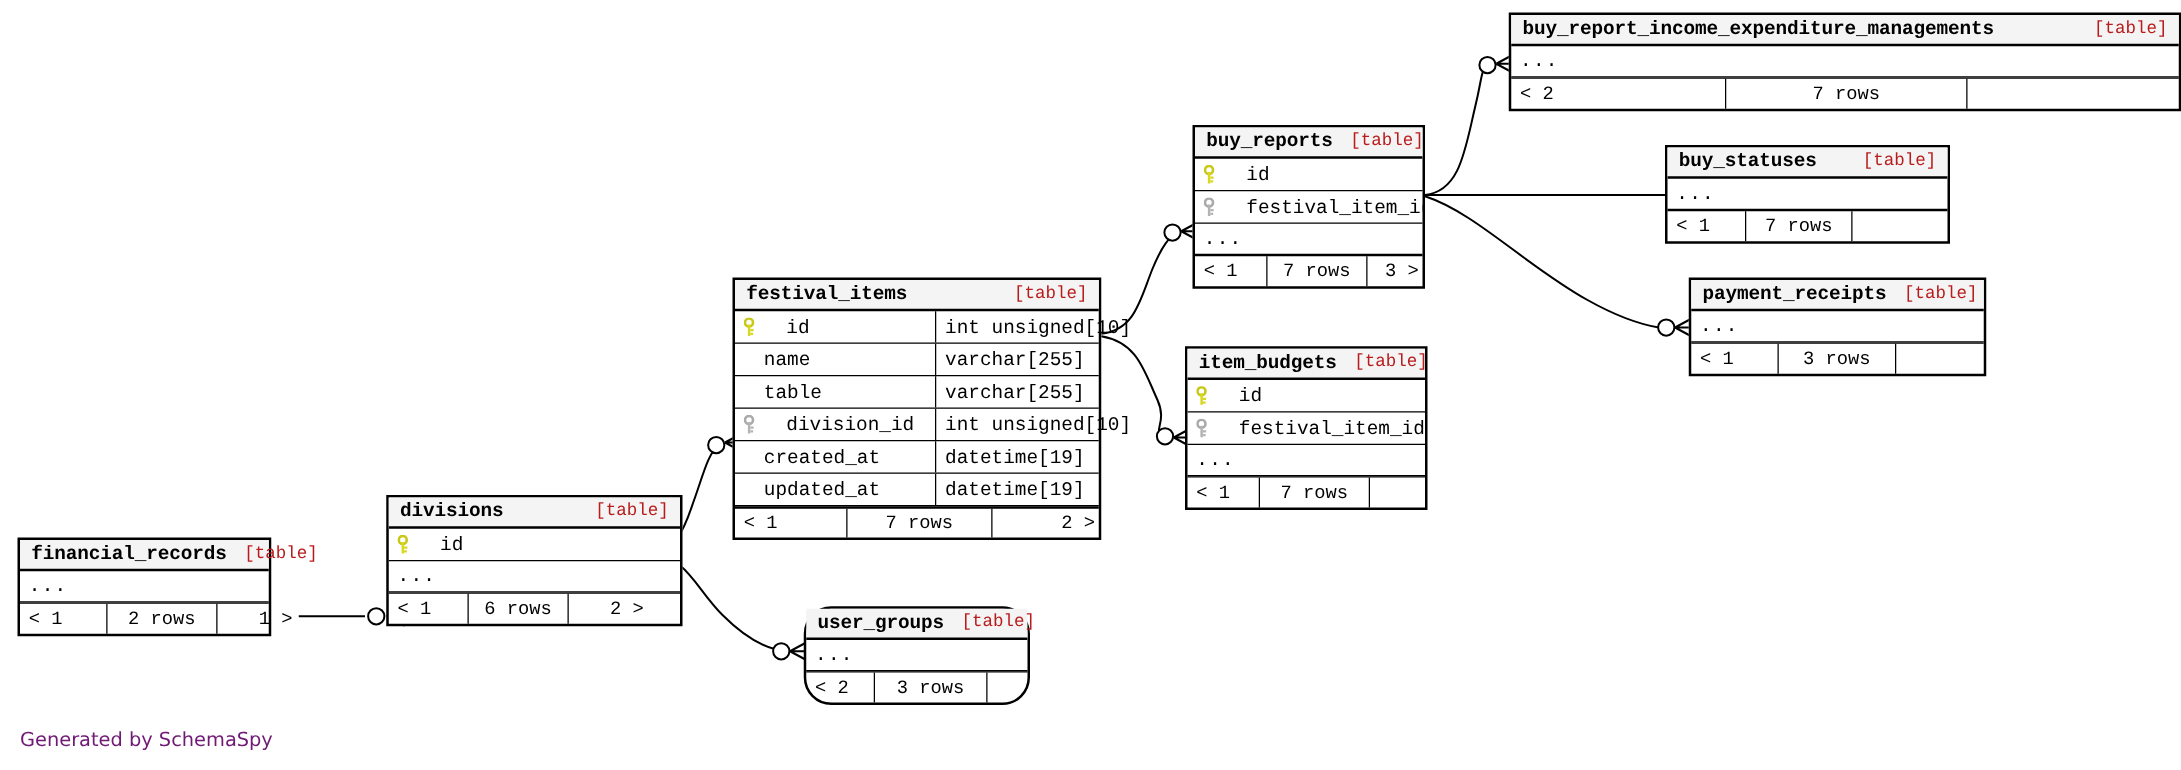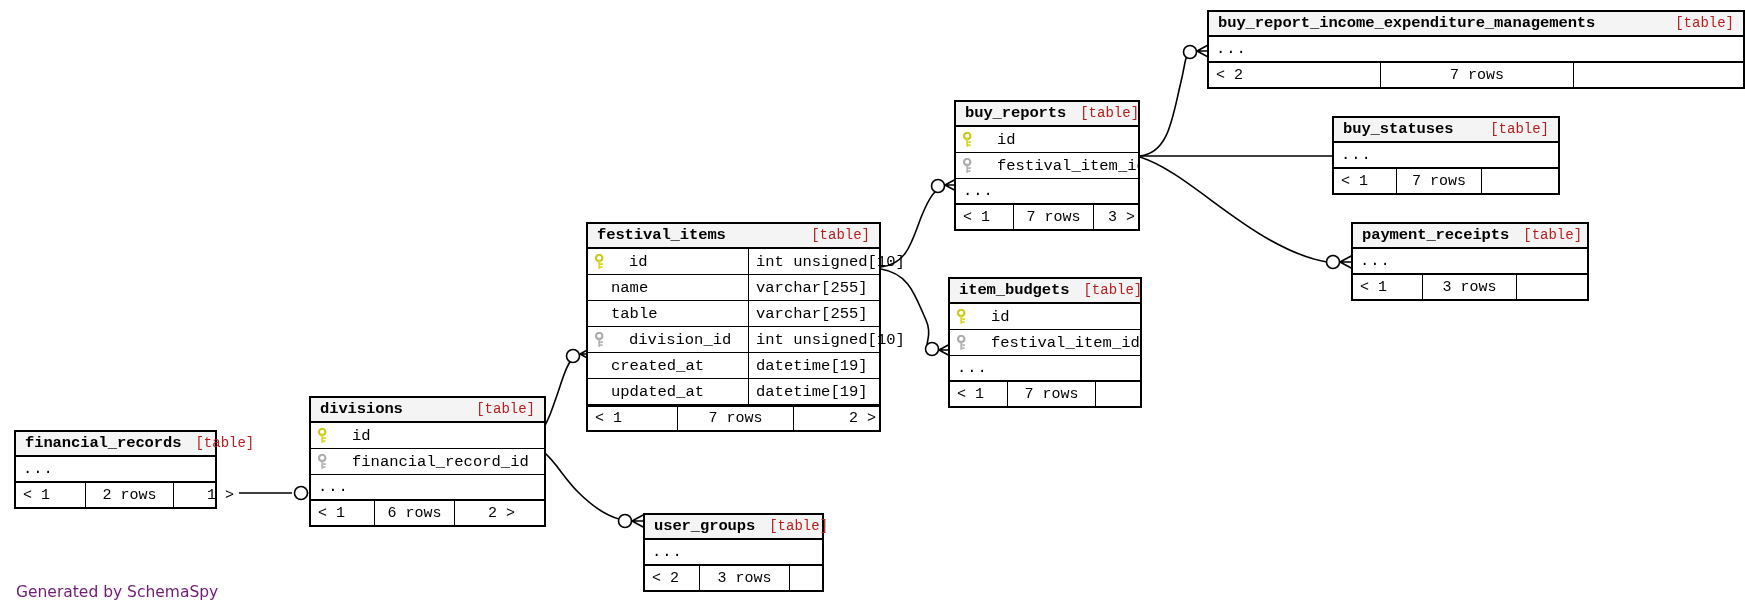--- a/index.html
+++ b/index.html
@@ -215,118 +215,143 @@
             <svg width="13" height="16" viewBox="0 0 13 16">
               <circle cx="4.2" cy="4.0" r="3.2" fill="none" stroke="#c8c818" stroke-width="2.1"></circle>
               <rect x="3.3" y="5.6" width="2.0" height="9.2" fill="#d8d820"></rect>
               <rect x="5.3" y="9.2" width="2.6" height="1.8" fill="#d8d820"></rect>
               <rect x="5.3" y="12.2" width="2.2" height="1.8" fill="#d8d820"></rect>
             </svg>
           </span>
           <span class="col-label">id</span>
         </div>
       </div>
+      <div class="ellipsis-row">...</div>
+      <div class="footer-row">
+        <div class="foot-cell foot-left" style="width: 64px; flex: 0 0 64px;">&lt; 1</div>
+        <div class="foot-cell foot-mid" style="width: 80px; flex: 0 0 80px;">6 rows</div>
+        <div class="foot-cell foot-right" style="width: 67px; flex: 0 0 67px;">2 &gt;</div>
+      </div>
+    </div>
+    <div class="table-box" style="left: 643px; top: 485px; width: 181px; border-radius: 22px;">
+      <div class="tbl-header">
+        <span class="tbl-name">user_groups</span>
+        <span class="tbl-tag">[table]</span>
+      </div>
+      <div class="ellipsis-row">...</div>
+      <div class="footer-row">
+        <div class="foot-cell foot-left" style="width: 55px; flex: 0 0 55px;">&lt; 2</div>
+        <div class="foot-cell foot-mid" style="width: 90px; flex: 0 0 90px;">3 rows</div>
+        <div class="foot-cell foot-right" style="width: 36px; flex: 0 0 36px;"></div>
+      </div>
+    </div>
+    <div class="table-box" style="left: 586px; top: 222px; width: 295px;">
+      <div class="tbl-header">
+        <span class="tbl-name">festival_items</span>
+        <span class="tbl-tag">[table]</span>
+      </div>
+      <div class="col-row">
+        <div class="col-name">
+          <span class="key-icon">
+            <svg width="13" height="16" viewBox="0 0 13 16">
+              <circle cx="4.2" cy="4.0" r="3.2" fill="none" stroke="#c8c818" stroke-width="2.1"></circle>
+              <rect x="3.3" y="5.6" width="2.0" height="9.2" fill="#d8d820"></rect>
+              <rect x="5.3" y="9.2" width="2.6" height="1.8" fill="#d8d820"></rect>
+              <rect x="5.3" y="12.2" width="2.2" height="1.8" fill="#d8d820"></rect>
+            </svg>
+          </span>
+          <span class="col-label">id</span>
+        </div>
+        <div class="col-type" style="width: 131px;">int unsigned[10]</div>
+      </div>
+      <div class="col-row">
+        <div class="col-name no-key-pad">
+          <span class="col-label">name</span>
+        </div>
+        <div class="col-type" style="width: 131px;">varchar[255]</div>
+      </div>
+      <div class="col-row">
+        <div class="col-name no-key-pad">
+          <span class="col-label">table</span>
+        </div>
+        <div class="col-type" style="width: 131px;">varchar[255]</div>
+      </div>
       <div class="col-row">
         <div class="col-name">
           <span class="key-icon">
             <svg width="13" height="16" viewBox="0 0 13 16">
               <circle cx="4.2" cy="4.0" r="3.2" fill="none" stroke="#aaaaaa" stroke-width="2.1"></circle>
               <rect x="3.3" y="5.6" width="2.0" height="9.2" fill="#b4b4b4"></rect>
               <rect x="5.3" y="9.2" width="2.6" height="1.8" fill="#b4b4b4"></rect>
               <rect x="5.3" y="12.2" width="2.2" height="1.8" fill="#b4b4b4"></rect>
             </svg>
           </span>
-          <span class="col-label">financial_record_id</span>
-        </div>
-      </div>
-      <div class="ellipsis-row">...</div>
-      <div class="footer-row">
-        <div class="foot-cell foot-left" style="width: 64px; flex: 0 0 64px;">&lt; 1</div>
-        <div class="foot-cell foot-mid" style="width: 80px; flex: 0 0 80px;">6 rows</div>
-        <div class="foot-cell foot-right" style="width: 67px; flex: 0 0 67px;">2 &gt;</div>
-      </div>
-    </div>
-    <div class="table-box" style="left: 643px; top: 513px; width: 181px;">
-      <div class="tbl-header">
-        <span class="tbl-name">user_groups</span>
-        <span class="tbl-tag">[table]</span>
-      </div>
-      <div class="ellipsis-row">...</div>
-      <div class="footer-row">
-        <div class="foot-cell foot-left" style="width: 55px; flex: 0 0 55px;">&lt; 2</div>
-        <div class="foot-cell foot-mid" style="width: 90px; flex: 0 0 90px;">3 rows</div>
-        <div class="foot-cell foot-right" style="width: 36px; flex: 0 0 36px;"></div>
-      </div>
-    </div>
-    <div class="table-box" style="left: 586px; top: 222px; width: 295px;">
-      <div class="tbl-header">
-        <span class="tbl-name">festival_items</span>
+          <span class="col-label">division_id</span>
+        </div>
+        <div class="col-type" style="width: 131px;">int unsigned[10]</div>
+      </div>
+      <div class="col-row">
+        <div class="col-name no-key-pad">
+          <span class="col-label">created_at</span>
+        </div>
+        <div class="col-type" style="width: 131px;">datetime[19]</div>
+      </div>
+      <div class="col-row">
+        <div class="col-name no-key-pad">
+          <span class="col-label">updated_at</span>
+        </div>
+        <div class="col-type" style="width: 131px;">datetime[19]</div>
+      </div>
+      <div class="footer-row thick-top">
+        <div class="foot-cell foot-left" style="width: 90px; flex: 0 0 90px;">&lt; 1</div>
+        <div class="foot-cell foot-mid" style="width: 116px; flex: 0 0 116px;">7 rows</div>
+        <div class="foot-cell foot-right" style="width: 89px; flex: 0 0 89px;">2 &gt;</div>
+      </div>
+    </div>
+    <div class="table-box" style="left: 954px; top: 100px; width: 186px;">
+      <div class="tbl-header">
+        <span class="tbl-name">buy_reports</span>
         <span class="tbl-tag">[table]</span>
       </div>
       <div class="col-row">
         <div class="col-name">
           <span class="key-icon">
             <svg width="13" height="16" viewBox="0 0 13 16">
               <circle cx="4.2" cy="4.0" r="3.2" fill="none" stroke="#c8c818" stroke-width="2.1"></circle>
               <rect x="3.3" y="5.6" width="2.0" height="9.2" fill="#d8d820"></rect>
               <rect x="5.3" y="9.2" width="2.6" height="1.8" fill="#d8d820"></rect>
               <rect x="5.3" y="12.2" width="2.2" height="1.8" fill="#d8d820"></rect>
             </svg>
           </span>
           <span class="col-label">id</span>
         </div>
-        <div class="col-type" style="width: 131px;">int unsigned[10]</div>
-      </div>
-      <div class="col-row">
-        <div class="col-name no-key-pad">
-          <span class="col-label">name</span>
-        </div>
-        <div class="col-type" style="width: 131px;">varchar[255]</div>
-      </div>
-      <div class="col-row">
-        <div class="col-name no-key-pad">
-          <span class="col-label">table</span>
-        </div>
-        <div class="col-type" style="width: 131px;">varchar[255]</div>
       </div>
       <div class="col-row">
         <div class="col-name">
           <span class="key-icon">
             <svg width="13" height="16" viewBox="0 0 13 16">
               <circle cx="4.2" cy="4.0" r="3.2" fill="none" stroke="#aaaaaa" stroke-width="2.1"></circle>
               <rect x="3.3" y="5.6" width="2.0" height="9.2" fill="#b4b4b4"></rect>
               <rect x="5.3" y="9.2" width="2.6" height="1.8" fill="#b4b4b4"></rect>
               <rect x="5.3" y="12.2" width="2.2" height="1.8" fill="#b4b4b4"></rect>
             </svg>
           </span>
-          <span class="col-label">division_id</span>
-        </div>
-        <div class="col-type" style="width: 131px;">int unsigned[10]</div>
-      </div>
-      <div class="col-row">
-        <div class="col-name no-key-pad">
-          <span class="col-label">created_at</span>
-        </div>
-        <div class="col-type" style="width: 131px;">datetime[19]</div>
-      </div>
-      <div class="col-row">
-        <div class="col-name no-key-pad">
-          <span class="col-label">updated_at</span>
-        </div>
-        <div class="col-type" style="width: 131px;">datetime[19]</div>
-      </div>
-      <div class="footer-row thick-top">
-        <div class="foot-cell foot-left" style="width: 90px; flex: 0 0 90px;">&lt; 1</div>
-        <div class="foot-cell foot-mid" style="width: 116px; flex: 0 0 116px;">7 rows</div>
-        <div class="foot-cell foot-right" style="width: 89px; flex: 0 0 89px;">2 &gt;</div>
-      </div>
-    </div>
-    <div class="table-box" style="left: 954px; top: 100px; width: 186px;">
-      <div class="tbl-header">
-        <span class="tbl-name">buy_reports</span>
+          <span class="col-label">festival_item_id</span>
+        </div>
+      </div>
+      <div class="ellipsis-row">...</div>
+      <div class="footer-row">
+        <div class="foot-cell foot-left" style="width: 58px; flex: 0 0 58px;">&lt; 1</div>
+        <div class="foot-cell foot-mid" style="width: 80px; flex: 0 0 80px;">7 rows</div>
+        <div class="foot-cell foot-right" style="width: 48px; flex: 0 0 48px;">3 &gt;</div>
+      </div>
+    </div>
+    <div class="table-box" style="left: 948px; top: 277px; width: 194px;">
+      <div class="tbl-header">
+        <span class="tbl-name">item_budgets</span>
         <span class="tbl-tag">[table]</span>
       </div>
       <div class="col-row">
         <div class="col-name">
           <span class="key-icon">
             <svg width="13" height="16" viewBox="0 0 13 16">
               <circle cx="4.2" cy="4.0" r="3.2" fill="none" stroke="#c8c818" stroke-width="2.1"></circle>
               <rect x="3.3" y="5.6" width="2.0" height="9.2" fill="#d8d820"></rect>
               <rect x="5.3" y="9.2" width="2.6" height="1.8" fill="#d8d820"></rect>
               <rect x="5.3" y="12.2" width="2.2" height="1.8" fill="#d8d820"></rect>
@@ -344,58 +369,20 @@
               <rect x="5.3" y="9.2" width="2.6" height="1.8" fill="#b4b4b4"></rect>
               <rect x="5.3" y="12.2" width="2.2" height="1.8" fill="#b4b4b4"></rect>
             </svg>
           </span>
           <span class="col-label">festival_item_id</span>
         </div>
       </div>
       <div class="ellipsis-row">...</div>
       <div class="footer-row">
         <div class="foot-cell foot-left" style="width: 58px; flex: 0 0 58px;">&lt; 1</div>
-        <div class="foot-cell foot-mid" style="width: 80px; flex: 0 0 80px;">7 rows</div>
-        <div class="foot-cell foot-right" style="width: 48px; flex: 0 0 48px;">3 &gt;</div>
-      </div>
-    </div>
-    <div class="table-box" style="left: 948px; top: 277px; width: 194px;">
-      <div class="tbl-header">
-        <span class="tbl-name">item_budgets</span>
-        <span class="tbl-tag">[table]</span>
-      </div>
-      <div class="col-row">
-        <div class="col-name">
-          <span class="key-icon">
-            <svg width="13" height="16" viewBox="0 0 13 16">
-              <circle cx="4.2" cy="4.0" r="3.2" fill="none" stroke="#c8c818" stroke-width="2.1"></circle>
-              <rect x="3.3" y="5.6" width="2.0" height="9.2" fill="#d8d820"></rect>
-              <rect x="5.3" y="9.2" width="2.6" height="1.8" fill="#d8d820"></rect>
-              <rect x="5.3" y="12.2" width="2.2" height="1.8" fill="#d8d820"></rect>
-            </svg>
-          </span>
-          <span class="col-label">id</span>
-        </div>
-      </div>
-      <div class="col-row">
-        <div class="col-name">
-          <span class="key-icon">
-            <svg width="13" height="16" viewBox="0 0 13 16">
-              <circle cx="4.2" cy="4.0" r="3.2" fill="none" stroke="#aaaaaa" stroke-width="2.1"></circle>
-              <rect x="3.3" y="5.6" width="2.0" height="9.2" fill="#b4b4b4"></rect>
-              <rect x="5.3" y="9.2" width="2.6" height="1.8" fill="#b4b4b4"></rect>
-              <rect x="5.3" y="12.2" width="2.2" height="1.8" fill="#b4b4b4"></rect>
-            </svg>
-          </span>
-          <span class="col-label">festival_item_id</span>
-        </div>
-      </div>
-      <div class="ellipsis-row">...</div>
-      <div class="footer-row">
-        <div class="foot-cell foot-left" style="width: 58px; flex: 0 0 58px;">&lt; 1</div>
         <div class="foot-cell foot-mid" style="width: 88px; flex: 0 0 88px;">7 rows</div>
         <div class="foot-cell foot-right" style="width: 48px; flex: 0 0 48px;"></div>
       </div>
     </div>
     <div class="table-box" style="left: 1207px; top: 10px; width: 538px;">
       <div class="tbl-header">
         <span class="tbl-name">buy_report_income_expenditure_managements</span>
         <span class="tbl-tag">[table]</span>
       </div>
       <div class="ellipsis-row">...</div>

